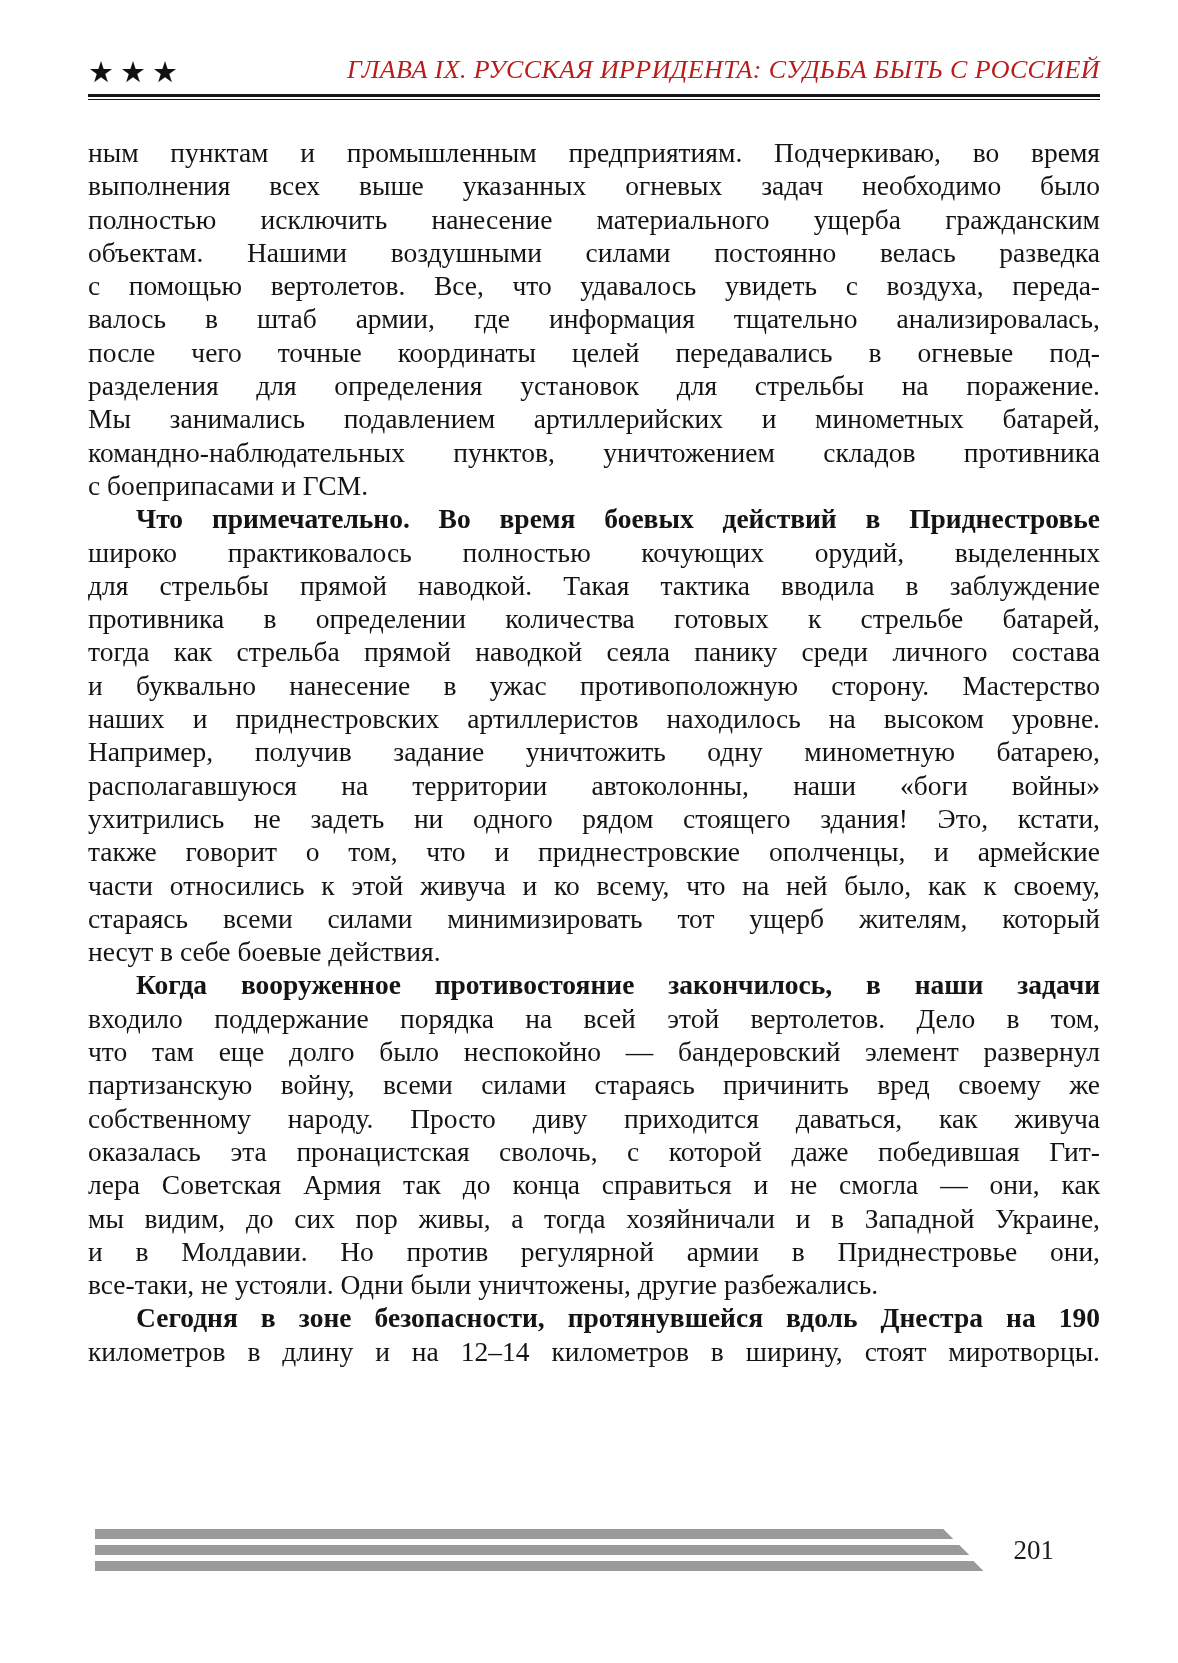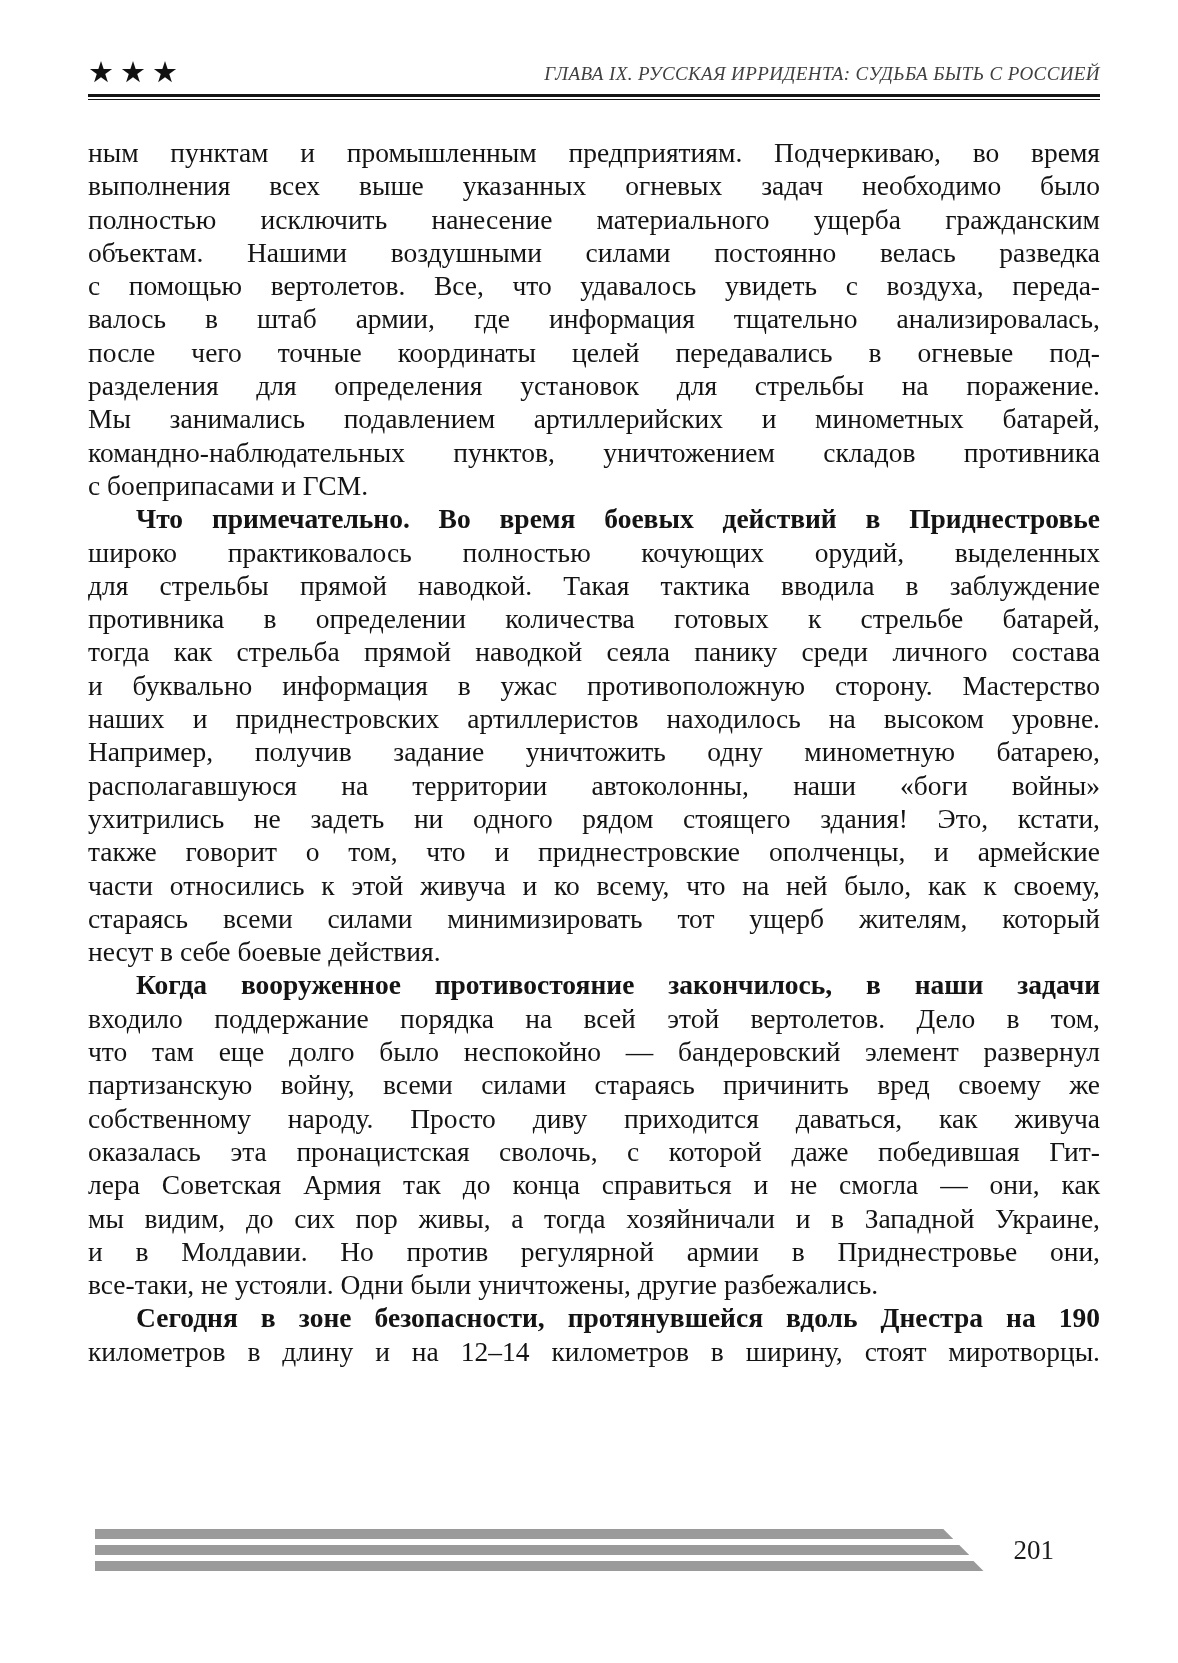--- a/index.html
+++ b/index.html
@@ -26,23 +26,23 @@
     font-family: "DejaVu Sans", sans-serif;
     font-size: 29px;
     letter-spacing: 6px;
     line-height: 1;
     color: #111;
     transform: translateY(2px);
     white-space: nowrap;
   }
   .chapter-title {
     font-style: italic;
-    font-size: 19px;
+    font-size: 26px;
     letter-spacing: 0.4px;
-    color: #404040;
+    color: #b91c1c;
     white-space: nowrap;
     line-height: 1;
     padding-bottom: 2px;
   }
   .hdr-rule {
     margin-top: 9px;
     height: 2px;
     border-top: 3px solid #141414;
     border-bottom: 1.5px solid #141414;
   }
@@ -115,21 +115,21 @@
       <div class="line">после чего точные координаты целей передавались в огневые под-</div>
       <div class="line">разделения для определения установок для стрельбы на поражение.</div>
       <div class="line">Мы занимались подавлением артиллерийских и минометных батарей,</div>
       <div class="line">командно-наблюдательных пунктов, уничтожением складов противника</div>
       <div class="line last">с боеприпасами и ГСМ.</div>
       <div class="line first-indent">Что примечательно. Во время боевых действий в Приднестровье</div>
       <div class="line">широко практиковалось полностью кочующих орудий, выделенных</div>
       <div class="line">для стрельбы прямой наводкой. Такая тактика вводила в заблуждение</div>
       <div class="line">противника в определении количества готовых к стрельбе батарей,</div>
       <div class="line">тогда как стрельба прямой наводкой сеяла панику среди личного состава</div>
-      <div class="line">и буквально информация в ужас противоположную сторону. Мастерство</div>
+      <div class="line">и буквально нанесение в ужас противоположную сторону. Мастерство</div>
       <div class="line">наших и приднестровских артиллеристов находилось на высоком уровне.</div>
       <div class="line">Например, получив задание уничтожить одну минометную батарею,</div>
       <div class="line">располагавшуюся на территории автоколонны, наши «боги войны»</div>
       <div class="line">ухитрились не задеть ни одного рядом стоящего здания! Это, кстати,</div>
       <div class="line">также говорит о том, что и приднестровские ополченцы, и армейские</div>
       <div class="line">части относились к этой живуча и ко всему, что на ней было, как к своему,</div>
       <div class="line">стараясь всеми силами минимизировать тот ущерб жителям, который</div>
       <div class="line last">несут в себе боевые действия.</div>
       <div class="line first-indent">Когда вооруженное противостояние закончилось, в наши задачи</div>
       <div class="line">входило поддержание порядка на всей этой вертолетов. Дело в том,</div>

